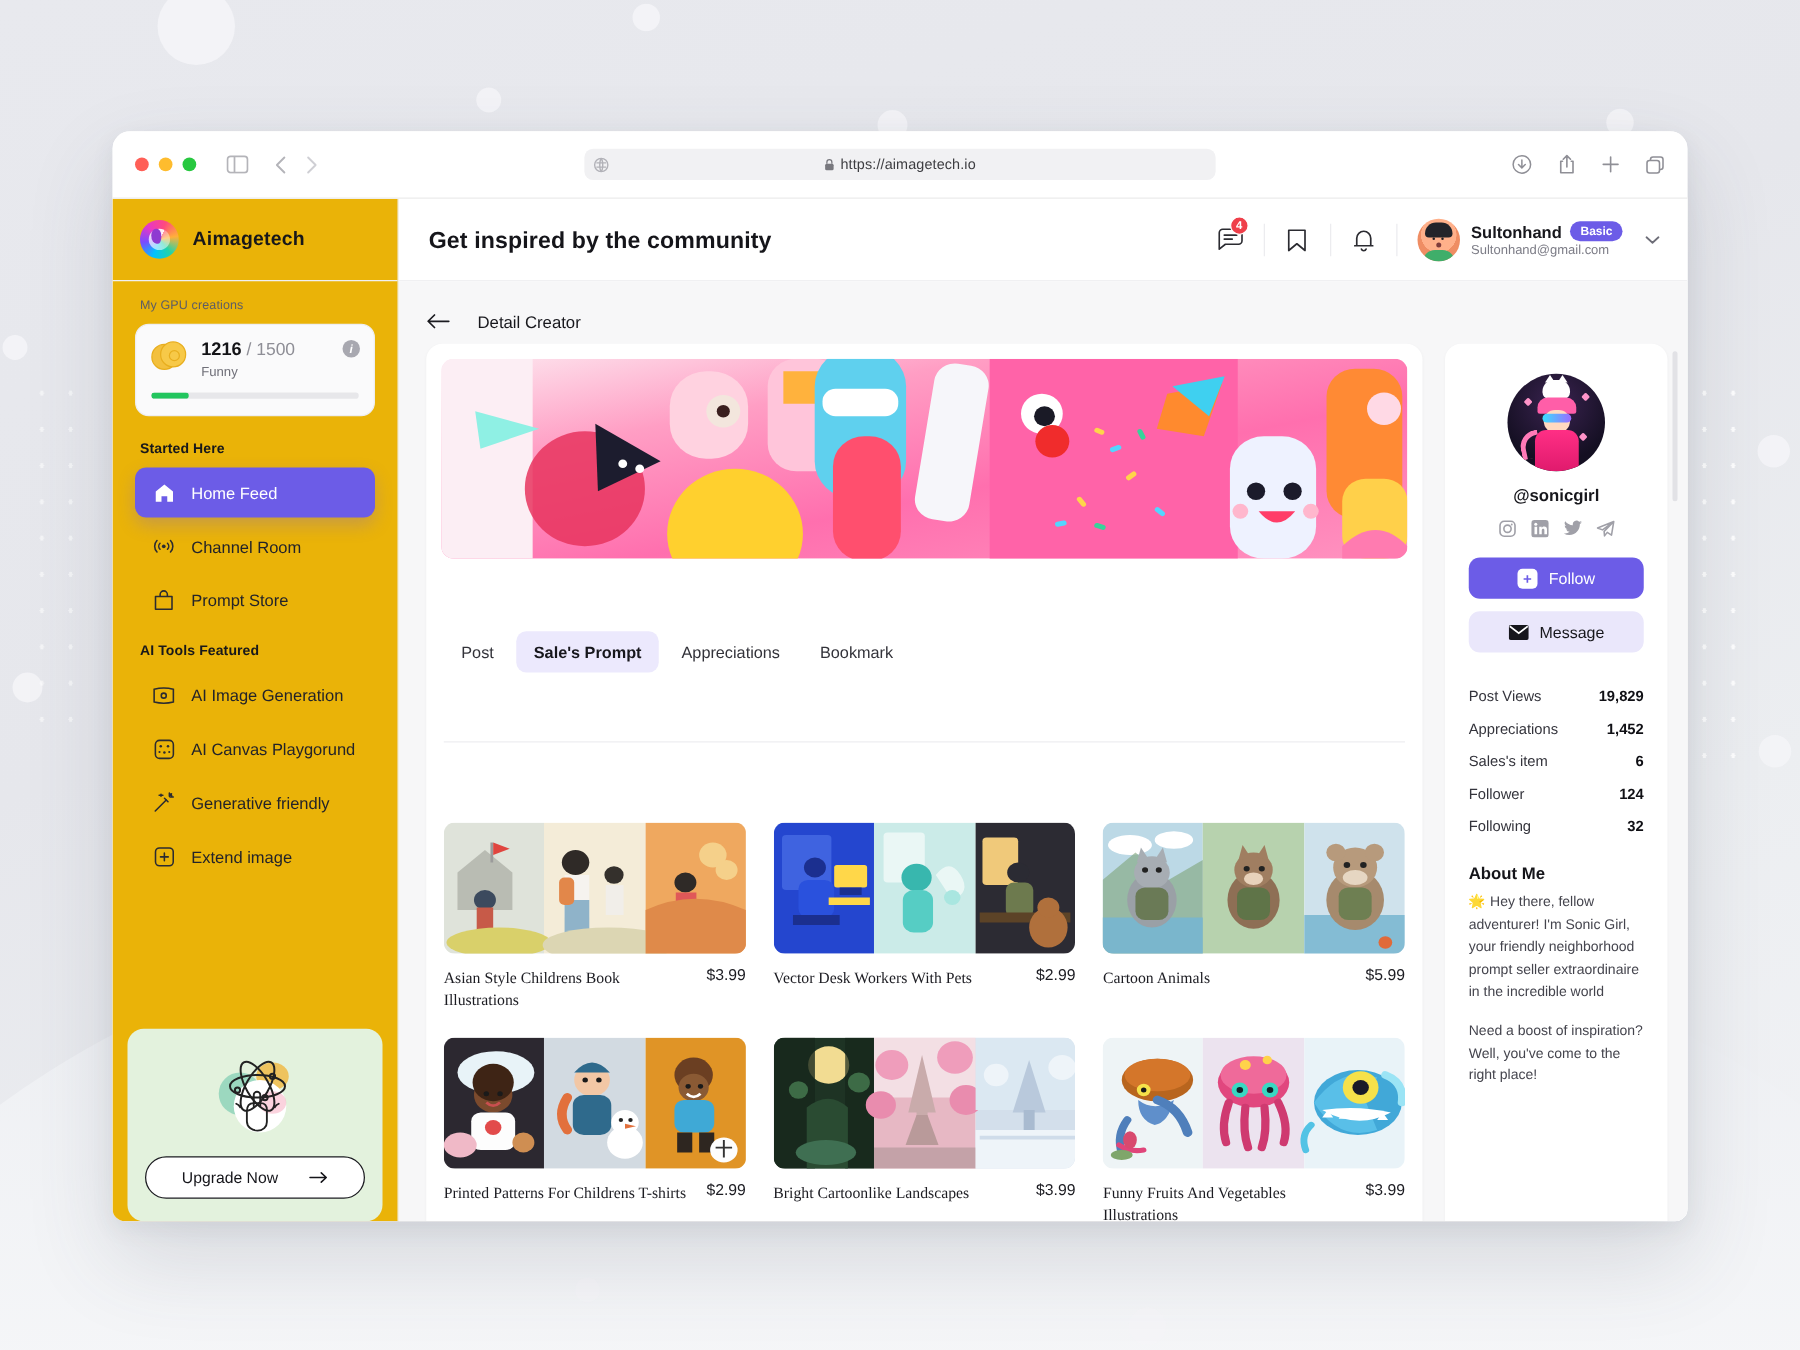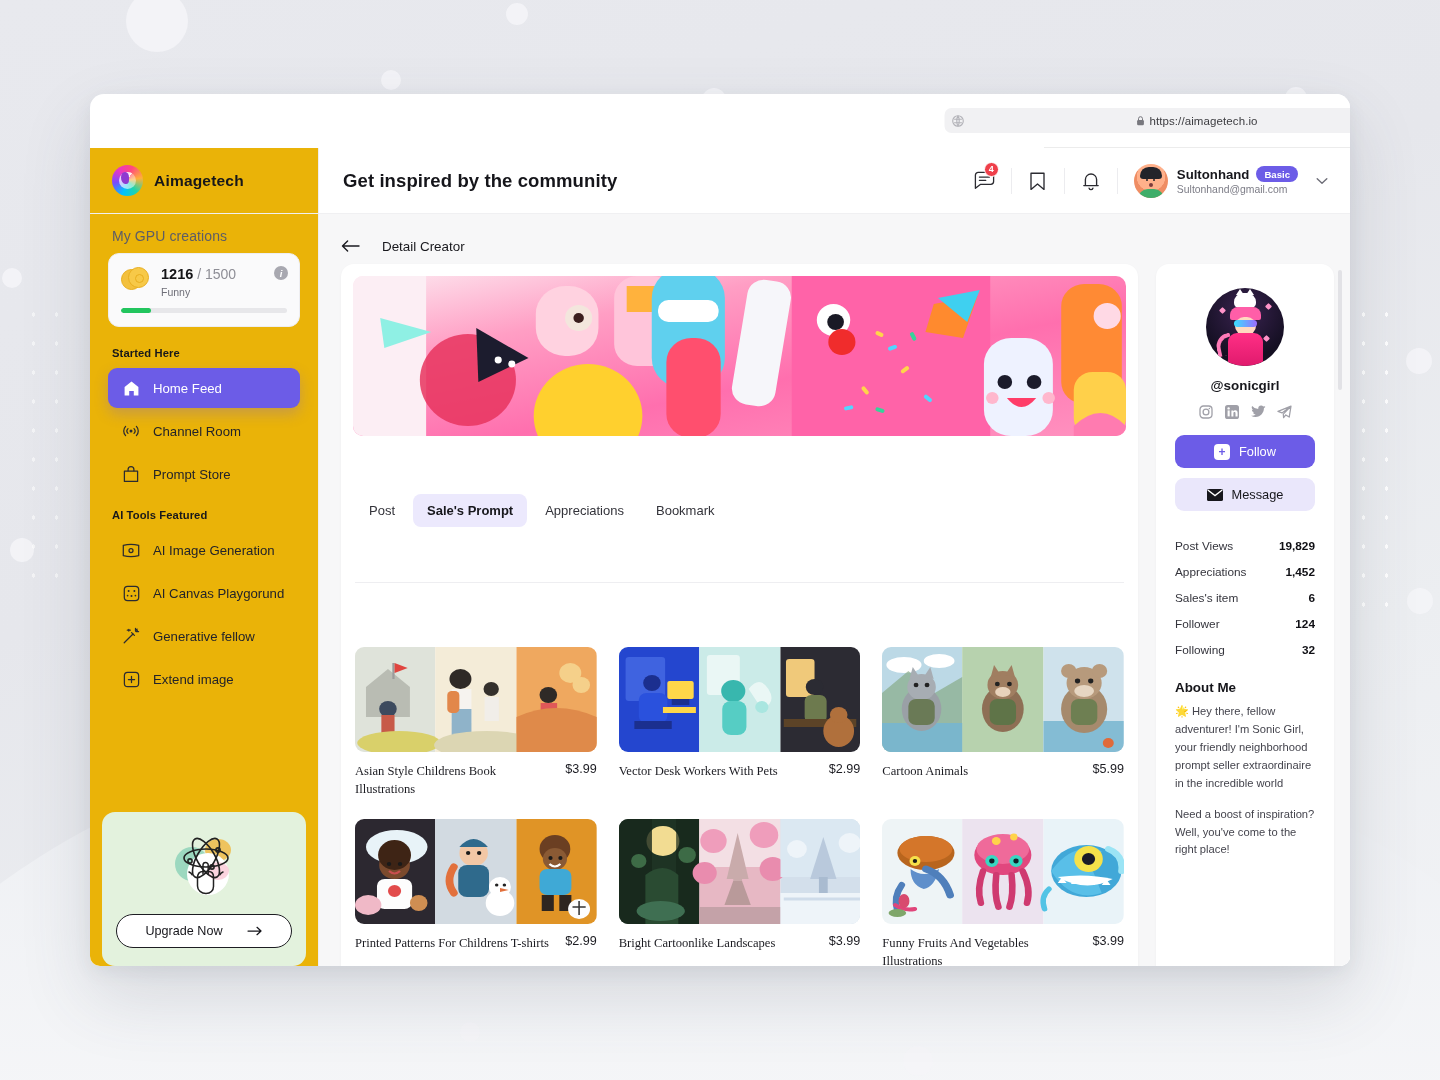--- a/index.html
+++ b/index.html
@@ -37,24 +37,24 @@
     background-size:23px 29px; opacity:.95;
   }
   .dots-left {
     position:absolute; left:22px; top:300px; width:46px; height:300px;
     background-image:radial-gradient(#ffffff 1.6px, transparent 1.7px);
     background-size:23px 29px; opacity:.55;
   }
 
   
   .browser {
-    position:absolute; left:90px; top:94px; width:1260px; height:872px;
+    position:absolute; left:90px; top:105px; width:1260px; height:872px;
     background:#ffffff; border-radius:14px 14px 10px 10px;
     box-shadow:0 30px 70px rgba(70,75,95,.16), 0 6px 18px rgba(70,75,95,.08);
-    overflow:hidden; display:flex; flex-direction:column;align-items:flex-end;
+    overflow:hidden; display:flex; flex-direction:column;
   }
   .chrome {
     height:54px; flex:0 0 54px; background:#fff;
     border-bottom:1px solid #ececec; display:flex; align-items:center;
     padding:0 18px; position:relative;
   }
   .traffic { display:flex; gap:8px; align-items:center; }
   .dot { width:11px; height:11px; border-radius:50%; }
   .dot.red{background:#ff5f57;} .dot.yel{background:#febc2e;} .dot.grn{background:#28c840;}
   .chrome-ico { color:#b9b9bd; display:flex; align-items:center; justify-content:center; }
@@ -81,21 +81,21 @@
   .brand-logo { width:31px; height:31px; flex:0 0 31px; border-radius:50%;
     background:conic-gradient(from 200deg,#00c2ff,#7a4bff,#e837c6,#ff4a7e,#ffb03a,#22d3a8,#00c2ff);
     position:relative; }
   .brand-logo::after{ content:""; position:absolute; inset:7px; border-radius:50%;
     background:conic-gradient(from 30deg,#ffffff55,#ffffffee); mix-blend-mode:screen; }
   .brand-logo::before{ content:""; position:absolute; left:9px; top:7px; width:8px; height:12px;
     border-radius:50% 50% 40% 60%; background:#8f3ad1; z-index:2; }
   .brand-name { font-size:15.5px; font-weight:700; color:#17171a; letter-spacing:.2px; }
 
   .side-scroll { flex:1; overflow:hidden; padding:14px 18px 0 18px; }
-  .side-label { font-size:14px; color:#5d5d66; margin:0 0 9px 4px; letter-spacing:.1px; }
+  .side-label { font-size:10px; color:#5d5d66; margin:0 0 9px 4px; letter-spacing:.1px; }
   .side-label.strong { font-weight:700; color:#18181b; font-size:11.2px; }
 
   .gpu-card {
     background:#fafafb; border:1px solid #eeeef1; border-radius:11px;
     padding:11px 12px 13px 12px; position:relative; margin-bottom:20px;
   }
   .gpu-row { display:flex; align-items:flex-start; gap:10px; }
   .coins { width:30px; height:24px; position:relative; flex:0 0 30px; margin-top:2px; }
   .coin { position:absolute; width:21px; height:21px; border-radius:50%;
           background:#f7c948; border:1.6px solid #e8ae1e; }
@@ -425,21 +425,21 @@
 
         <div class="nav-item">
           <span class="nav-ico">
             <svg width="18" height="18" viewBox="0 0 18 18" fill="none" stroke="#2b2b31" stroke-width="1.25" stroke-linecap="round">
               <path d="M2.2 15.8 11 7"></path>
                 <path d="M9.6 5.6 12.4 8.4"></path>
               <path d="M13.5 1.4v2.6M16.6 4.6h-2.6M15.2 2.1l-1.5 1.5M13.9 2.1l1.5 1.5"></path>
               <path d="M6.8 2.4v1.6M8.3 3.2H5.3"></path>
             </svg>
           </span>
-          <span>Generative fellow</span>
+          <span>Generative friendly</span>
         </div>
 
         <div class="nav-item">
           <span class="nav-ico">
             <svg width="17" height="17" viewBox="0 0 17 17" fill="none" stroke="#2b2b31" stroke-width="1.25" stroke-linecap="round">
               <rect x="1.4" y="1.4" width="14.2" height="14.2" rx="3.2"></rect>
               <path d="M8.5 5.4v6.2M5.4 8.5h6.2"></path>
             </svg>
           </span>
           <span>Extend image</span>

